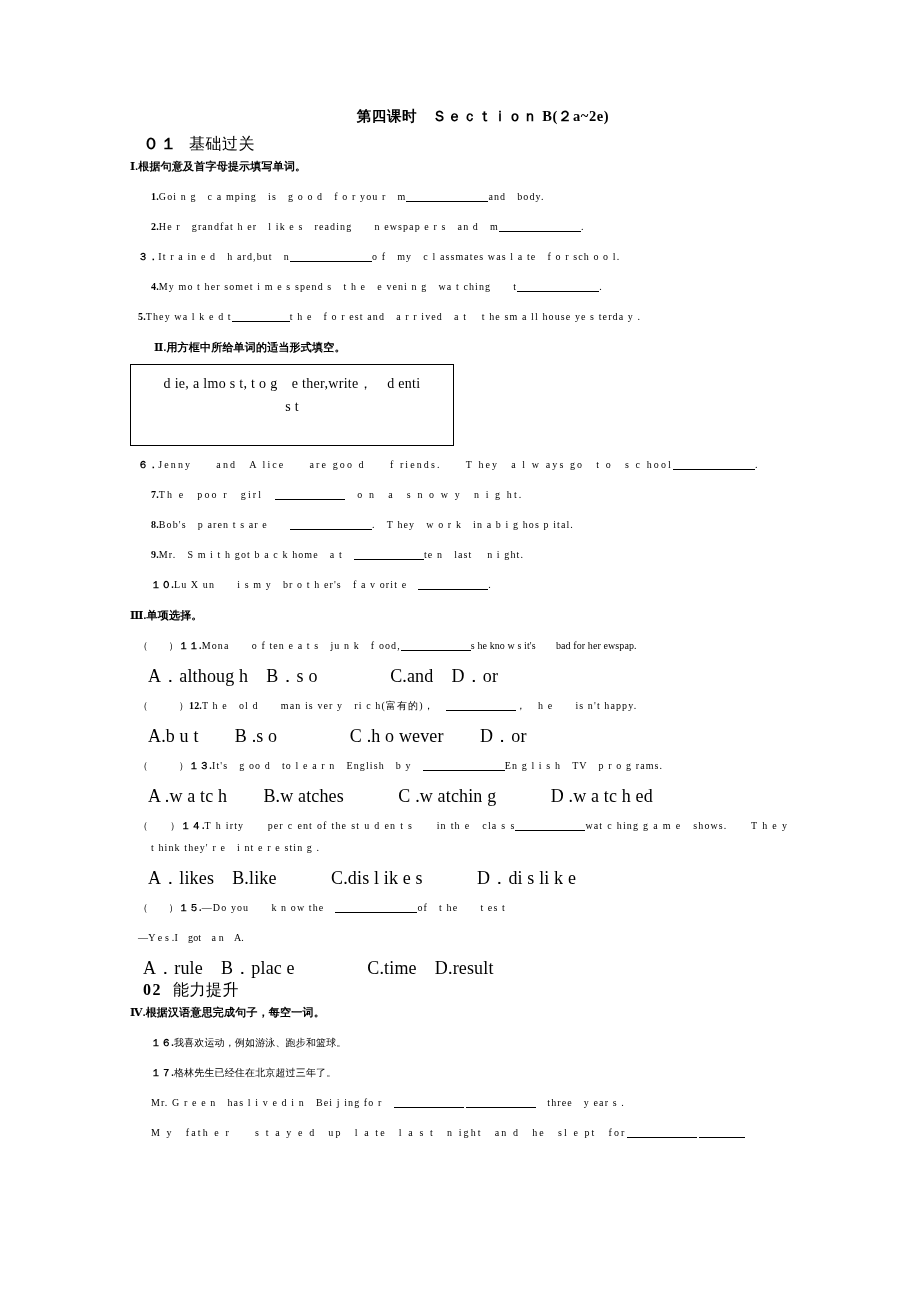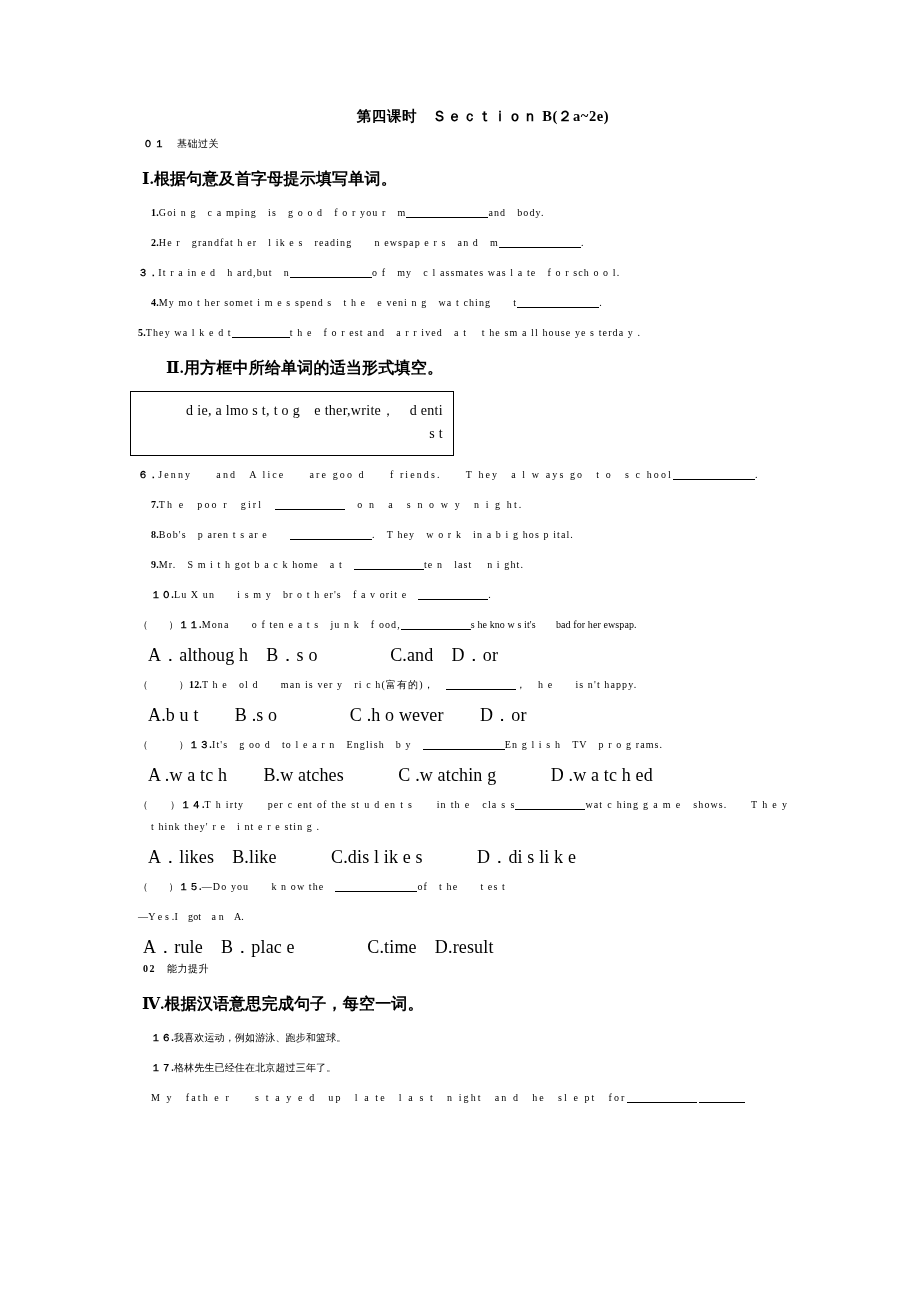--- a/index.html
+++ b/index.html
@@ -33,40 +33,40 @@
   .doc-title {
     text-align: center;
     font-weight: bold;
     font-size: 14.5px;
     letter-spacing: 0.6px;
     line-height: 21px;
     margin: 0 0 6px 0;
     padding-left: 40px;
   }
   .sec-head {
-    font-size: 10px;
+    font-size: 16px;
     line-height: 22px;
     font-weight: bold;
     margin: 0;
     padding-left: 13px;
     letter-spacing: 0.5px;
   }
   .sec-head .num {
     font-family: "Liberation Serif", serif;
     letter-spacing: 1.5px;
   }
   .sec-head .cn {
     font-weight: normal;
     padding-left: 11px;
   }
   .sub-head {
-    font-size: 16px;
+    font-size: 11px;
     line-height: 23px;
     font-weight: bold;
-    margin: 12px;
+    margin: 0;
     letter-spacing: 0.2px;
   }
   .sub-head.indent {
     padding-left: 24px;
   }
   .q {
     font-size: 10px;
     line-height: 22px;
     margin: 8px;
     padding-left: 13px;
@@ -107,22 +107,22 @@
   .bl.m  { width: 58px; }
   .bl.l  { width: 70px; }
   .bl.xl { width: 82px; }
 
   
   .wordbox {
     box-sizing: border-box;
     width: 324px;
     margin: 5px 0 7px 0;
     border: 1px solid #000;
-    padding: 7px 10px 10px 10px;
-    text-align: right;
+    padding: 7px 10px 27px 10px;
+    text-align: center;
     font-size: 14px;
     line-height: 23px;
     letter-spacing: 0.3px;
   }
   .brack {
     letter-spacing: 0.2px;
   }
 </style>
 </head>
 <body>
@@ -178,20 +178,21 @@
     </div>
 
     <div class="q">
       <span class="n">9.</span><span class="wide">Mr.　S m i t h got b a c k home　a t　</span><span class="bl l"></span><span class="wide">te n　last　 n i ght.</span>
     </div>
 
     <div class="q">
       <span class="n">１０.</span><span class="wide">Lu X un　　i s m y　br o t h er's　f a v orit e　</span><span class="bl l"></span><span class="wide">.</span>
     </div>
 
+    <div class="sub-head">Ⅲ.单项选择。</div>
 
     <div class="q hang">
       <span class="brack">（　　）</span><span class="n">１１.</span><span class="wide">Mona　　o f ten e a t s　ju n k　f ood,</span><span class="bl l"></span><span class="sp">s he kno w s it's　　bad for her ewspap.</span>
     </div>
     <div class="opts">A．althoug h　B．s o　　　　C.and　D．or</div>
 
     <div class="q hang">
       <span class="brack">（　　　）</span><span class="n">12.</span><span class="wide">T h e　ol d　　man is ver y　ri c h(富有的)，　</span><span class="bl l"></span><span class="wide">，　h e　　is n't happy.</span>
     </div>
     <div class="opts">A.b u t　　B .s o　　　　C .h o wever　　D．or</div>
@@ -218,19 +219,22 @@
 
     <div class="sub-head">Ⅳ.根据汉语意思完成句子，每空一词。</div>
 
     <div class="q">
       <span class="n">１６.</span><span>我喜欢运动，例如游泳、跑步和篮球。</span>
     </div>
 
     <div class="q">
       <span class="n">１７.</span><span>格林先生已经住在北京超过三年了。</span>
     </div>
+    <div class="q">
+      <span class="wide">Mr. G r e e n　has l i v e d i n　Bei j ing fo r　</span><span class="bl l"></span>&nbsp;<span class="bl l"></span><span class="wide">　three　y ear s .</span>
+    </div>
 
     <div class="q">
       <span class="wider">M y　fath e r　　s t a y e d　up　l a te　l a s t　n ight　an d　he　sl e pt　for</span><span class="bl l"></span>&nbsp;<span class="bl s"></span><span class="wide"></span>
     </div>
 
   </div>
 </div>
 
 </body></html>

